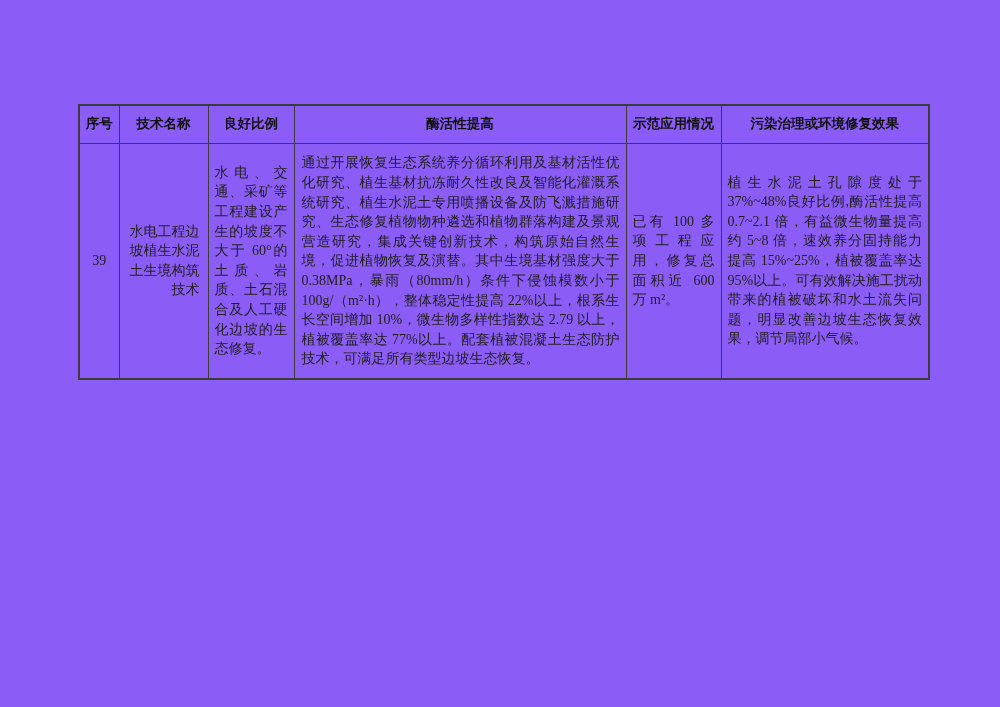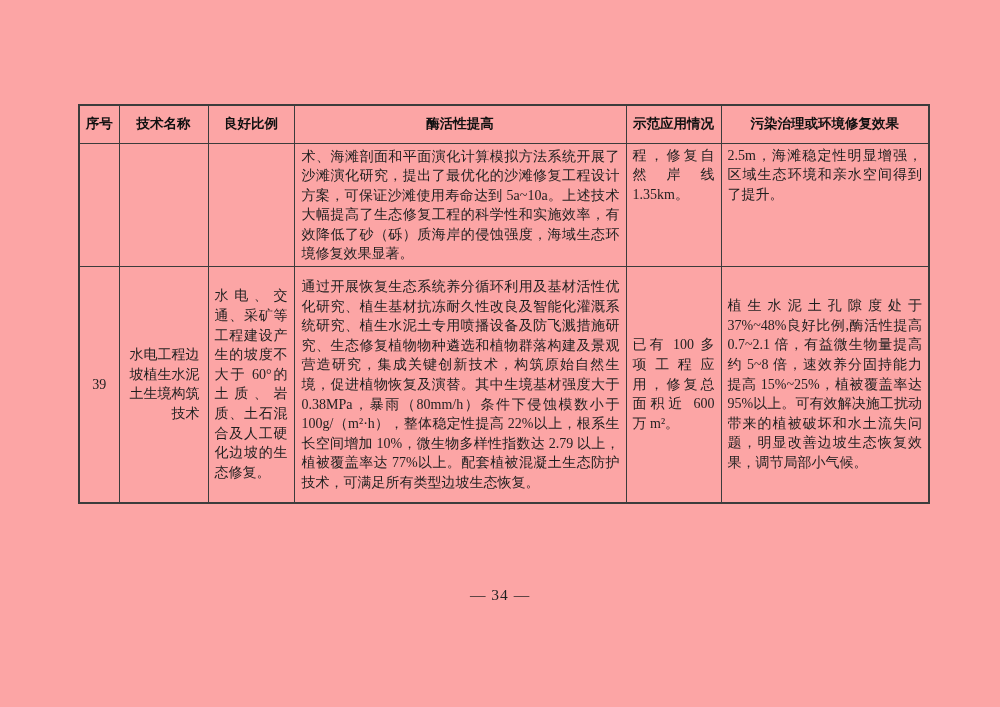--- a/index.html
+++ b/index.html
@@ -5,21 +5,21 @@
   * { margin: 0; padding: 0; box-sizing: border-box; }
   html, body {
     width: 1000px; height: 707px;
     background: #ffffff;
     font-family: "Liberation Serif", "DejaVu Serif", serif;
     color: #1f1f1f;
   }
   .page {
     position: relative;
     width: 1000px; height: 707px;
-    background: #fca5a5;
+    background: #8b5cf6;
     overflow: hidden;
   }
   table.tech-table {
     position: absolute;
     left: 78px; top: 104px;
     width: 850px;
     border-collapse: collapse;
     table-layout: fixed;
     border: 2px solid #3c3c3c;
   }
@@ -97,34 +97,25 @@
       <tr>
         <th>序号</th>
         <th>技术名称</th>
         <th>良好比例</th>
         <th>酶活性提高</th>
         <th>示范应用情况</th>
         <th>污染治理或环境修复效果</th>
       </tr>
     </thead>
     <tbody>
-      <tr class="row-cont">
-        <td class="c-seq"></td>
-        <td class="c-name"></td>
-        <td class="c-scope"></td>
-        <td class="c-desc">术、海滩剖面和平面演化计算模拟方法系统开展了沙滩演化研究，提出了最优化的沙滩修复工程设计方案，可保证沙滩使用寿命达到 5a~10a。上述技术大幅提高了生态修复工程的科学性和实施效率，有效降低了砂（砾）质海岸的侵蚀强度，海域生态环境修复效果显著。</td>
-        <td class="c-app">程，修复自然岸线 1.35km。</td>
-        <td class="c-effect">2.5m，海滩稳定性明显增强，区域生态环境和亲水空间得到了提升。</td>
-      </tr>
       <tr class="row-main">
         <td class="c-seq">39</td>
         <td class="c-name">水电工程边坡植生水泥土生境构筑技术</td>
         <td class="c-scope">水电、交通、采矿等工程建设产生的坡度不大于 60°的土质、岩质、土石混合及人工硬化边坡的生态修复。</td>
         <td class="c-desc">通过开展恢复生态系统养分循环利用及基材活性优化研究、植生基材抗冻耐久性改良及智能化灌溉系统研究、植生水泥土专用喷播设备及防飞溅措施研究、生态修复植物物种遴选和植物群落构建及景观营造研究，集成关键创新技术，构筑原始自然生境，促进植物恢复及演替。其中生境基材强度大于 0.38MPa，暴雨（80mm/h）条件下侵蚀模数小于 100g/（m²·h），整体稳定性提高 22%以上，根系生长空间增加 10%，微生物多样性指数达 2.79 以上，植被覆盖率达 77%以上。配套植被混凝土生态防护技术，可满足所有类型边坡生态恢复。</td>
         <td class="c-app">已有 100 多项工程应用，修复总面积近 600 万 m²。</td>
         <td class="c-effect">植生水泥土孔隙度处于 37%~48%良好比例,酶活性提高 0.7~2.1 倍，有益微生物量提高约 5~8 倍，速效养分固持能力提高 15%~25%，植被覆盖率达 95%以上。可有效解决施工扰动带来的植被破坏和水土流失问题，明显改善边坡生态恢复效果，调节局部小气候。</td>
       </tr>
     </tbody>
   </table>
 
-  <div class="page-number">— 34 —</div>
 
 </div>
 
 </body></html>

